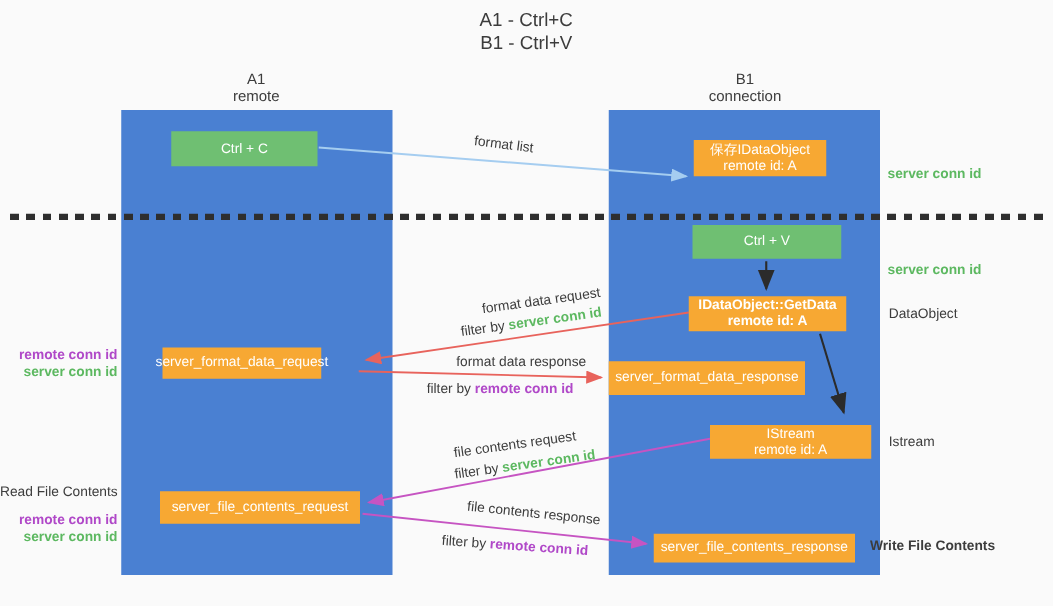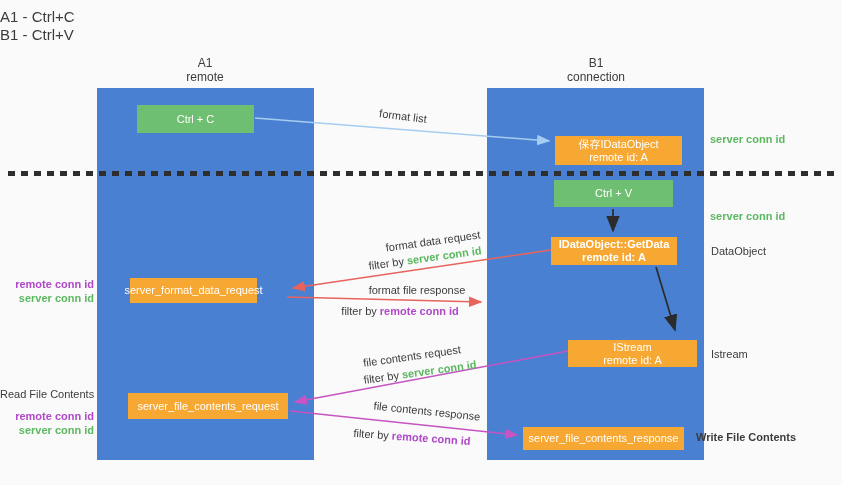--- a/index.html
+++ b/index.html
@@ -9,21 +9,21 @@
     --text-dark:#3c3c3c;
   }
   *{margin:0;padding:0;box-sizing:border-box;}
   html,body{background:#fafafa;}
   .canvas{
     position:relative; width:842px; height:485px; overflow:hidden;
     background:#fafafa;
     font-family:"Liberation Sans","DejaVu Sans",sans-serif;
     color:var(--text-dark);
   }
-  .title{position:absolute; top:8px; left:0; width:842px; 
+  .title{position:absolute; top:8px; left:0; width:842px; text-align:center;
          font-size:15px; line-height:18px; color:var(--text-dark);}
   .lane-header{position:absolute; width:120px; text-align:center;
                font-size:12px; line-height:14px; color:var(--text-dark);}
   .lane{position:absolute; top:88px; height:372px; width:217px;
         background:var(--lane-blue);}
   .divider{position:absolute; top:171px; left:8px; width:828px; height:5px;
            background:repeating-linear-gradient(90deg, #2e2e2e 0 7px, rgba(0,0,0,0) 7px 13px);}
   .node{position:absolute; display:flex; flex-direction:column; align-items:center;
         justify-content:center; color:#fff; font-size:11px; line-height:13px;
         text-align:center; white-space:nowrap;}
@@ -90,38 +90,41 @@
     <line x1="551" y1="250" x2="293" y2="288" class="s-red" marker-end="url(#m-red)"></line>
     <line x1="287" y1="297" x2="481" y2="302" class="s-red" marker-end="url(#m-red)"></line>
     <line x1="568" y1="351" x2="295" y2="402" class="s-mag" marker-end="url(#m-mag)"></line>
     <line x1="290" y1="411" x2="517" y2="435" class="s-mag" marker-end="url(#m-mag)"></line>
   </svg>
 
   <div class="node green" style="left:137px; top:105px; width:117px; height:28px;">
     <span>Ctrl + C</span>
   </div>
 
-  <div class="node orange" style="left:555px; top:136px; width:127px; height:29px;">
+  <div class="node orange" style="left:555px; top:112px; width:106px; height:29px;">
     <span>保存IDataObject</span>
     <span>remote id: A</span>
   </div>
 
   <div class="node green" style="left:554px; top:180px; width:119px; height:27px;">
     <span>Ctrl + V</span>
   </div>
 
   <div class="node orange" style="left:551px; top:237px; width:126px; height:28px;font-weight:bold;">
     <span>IDataObject::GetData</span>
     <span>remote id: A</span>
   </div>
 
   <div class="node orange" style="left:130px; top:278px; width:127px; height:25px;">
     <span>server_format_data_request</span>
   </div>
 
+  <div class="node orange" style="left:487px; top:289px; width:157px; height:27px;">
+    <span>server_format_data_response</span>
+  </div>
 
   <div class="node orange" style="left:568px; top:340px; width:129px; height:27px;">
     <span>IStream</span>
     <span>remote id: A</span>
   </div>
 
   <div class="node orange" style="left:128px; top:393px; width:160px; height:26px;text-align:center;">
     <span>server_file_contents_request</span>
   </div>
 
@@ -141,21 +144,21 @@
   <div class="lbl purple right-align" style="left:0px; top:410px; width:94px;">remote conn id</div>
   <div class="lbl green right-align" style="left:0px; top:424px; width:94px;">server conn id</div>
 
   <div class="arrow-lbl" style="left:403px; top:110px; transform:translateX(-50%) rotate(7deg);">format list</div>
 
   <div class="arrow-lbl" style="left:433px; top:235px; transform:translateX(-50%) rotate(-8deg);">format data request</div>
   <div class="arrow-lbl" style="left:425px; top:252px; transform:translateX(-50%) rotate(-8deg);">
     <span>filter by </span><span class="green">server conn id</span>
   </div>
 
-  <div class="arrow-lbl" style="left:417px; top:284px; transform:translateX(-50%);">format file response</div>
+  <div class="arrow-lbl" style="left:417px; top:284px; transform:translateX(-50%);">format data response</div>
   <div class="arrow-lbl" style="left:400px; top:305px; transform:translateX(-50%);">
     <span>filter by </span><span class="purple">remote conn id</span>
   </div>
 
   <div class="arrow-lbl" style="left:412px; top:350px; transform:translateX(-50%) rotate(-8deg);">file contents request</div>
   <div class="arrow-lbl" style="left:420px; top:366px; transform:translateX(-50%) rotate(-8deg);">
     <span>filter by </span><span class="green">server conn id</span>
   </div>
 
   <div class="arrow-lbl" style="left:427px; top:405px; transform:translateX(-50%) rotate(6deg);">file contents response</div>

